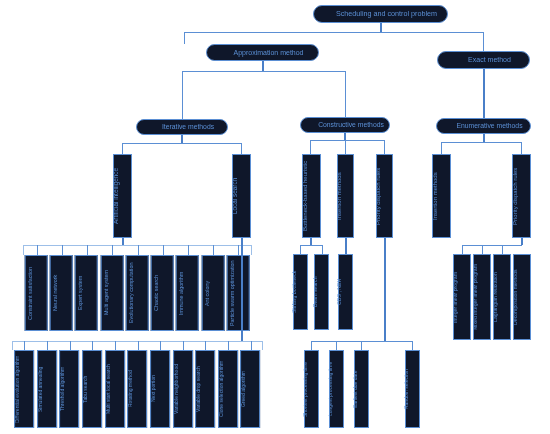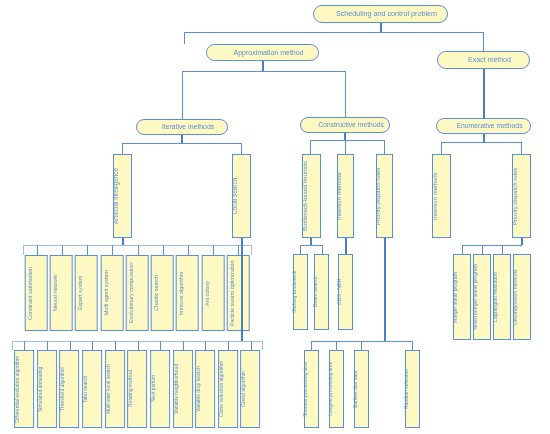--- a/index.html
+++ b/index.html
@@ -1,21 +1,21 @@
 <!DOCTYPE html>
 <html><head>
 <meta charset="utf-8">
 <style>
   html,body{margin:0;padding:0;background:#ffffff;}
   body{font-family:"Liberation Sans",sans-serif;}
   #canvas{position:relative;width:550px;height:434px;background:#fff;overflow:hidden;}
 
   
   .node{position:absolute;box-sizing:border-box;border:1px solid #5b8fd4;
-        color:#5b8fd4;background:#fef9c3;display:flex;align-items:center;
+        color:#5b8fd4;background:#0f172a;display:flex;align-items:center;
         justify-content:center;text-align:center;line-height:1.05;
         font-family:"Liberation Sans",sans-serif;padding-left:12px;}
   .rounded{border-radius:9px;}
   .lvl0{font-size:7.2px;}
   .lvl1{font-size:7px;}
   .lvl2{font-size:6.8px;}
   .vert{writing-mode:vertical-rl;text-orientation:mixed;}
   .vert.flip{transform:rotate(180deg);}
   .leafa{font-size:5.4px;}
   .leafb{font-size:5.2px;}

